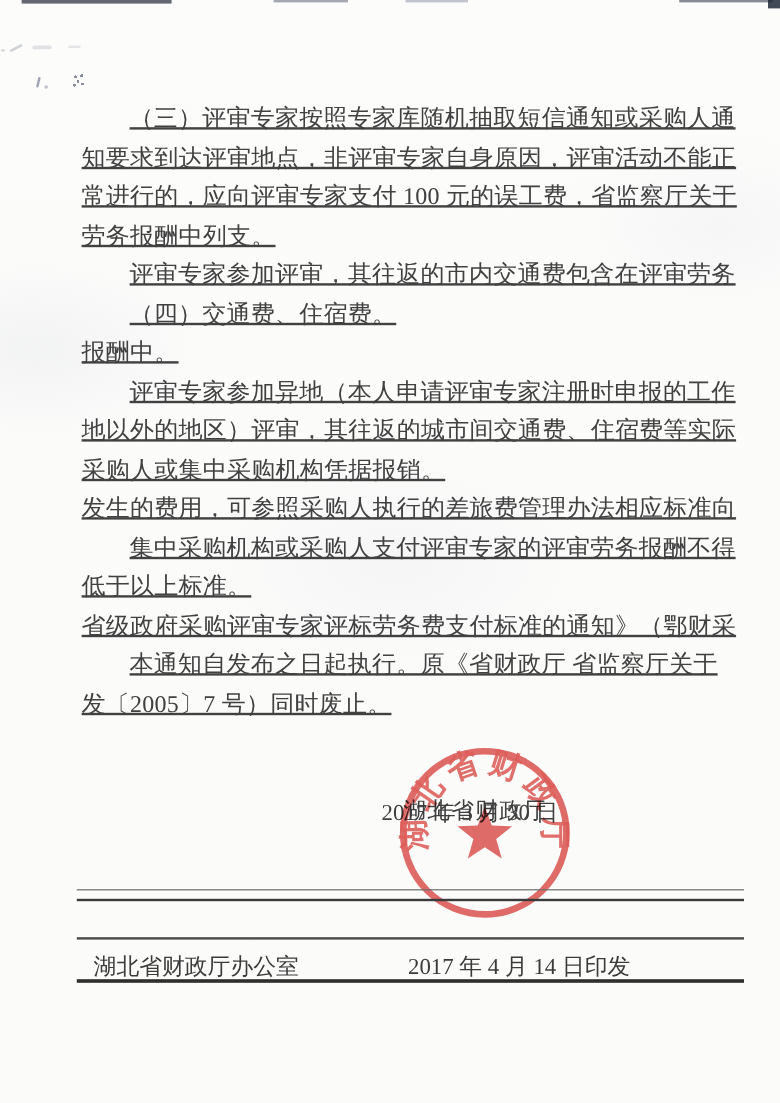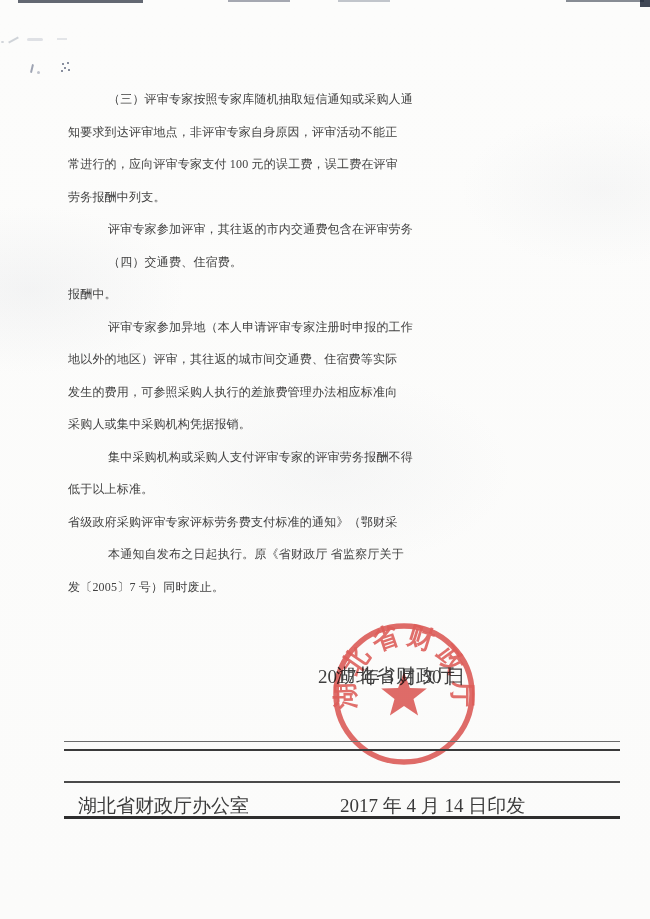--- a/index.html
+++ b/index.html
@@ -33,22 +33,23 @@
   .sm6{left:37px;top:71px;width:3px;height:3px;border-radius:50%;background:#8d93a5;}
   .sm7{left:60px;top:61px;width:11px;height:12px;opacity:.85;background:
        radial-gradient(2px 2px at 3px 3px,#757c90 60%,transparent 61%),
        radial-gradient(2px 2px at 8px 2px,#757c90 60%,transparent 61%),
        radial-gradient(2px 2px at 5px 7px,#757c90 60%,transparent 61%),
        radial-gradient(2px 2px at 9px 9px,#757c90 60%,transparent 61%),
        radial-gradient(2px 2px at 2px 10px,#757c90 60%,transparent 61%);}
   
   .doc-body{
     position:absolute;left:68px;top:83px;width:526px;
-    font-size:12px;line-height:32.5px;color:#414141;
+    font-size:20px;line-height:32.5px;color:#414141;
     letter-spacing:.2px;
+    text-decoration:underline;
   }
   .doc-body .line{white-space:nowrap;}
   .doc-body .line.indent{padding-left:40px;}
   
   .sig-issuer{position:absolute;left:336px;top:663px;font-size:19px;color:#3f3f3f;letter-spacing:1px;white-space:nowrap;}
   .sig-date{position:absolute;left:318px;top:664px;font-size:19px;color:#3f3f3f;white-space:nowrap;}
   
   .seal{position:absolute;left:330px;top:620px;width:148px;height:148px;mix-blend-mode:multiply;opacity:.92;}
   
   .rule{position:absolute;left:64px;width:556px;background:#444;}
@@ -74,29 +75,29 @@
   <div class="smudge sm2"></div>
   <div class="smudge sm3"></div>
   <div class="smudge sm4"></div>
   <div class="smudge sm5"></div>
   <div class="smudge sm6"></div>
   <div class="smudge sm7"></div>
 
   <div class="doc-body">
       <div class="line indent">（三）评审专家按照专家库随机抽取短信通知或采购人通</div>
       <div class="line">知要求到达评审地点，非评审专家自身原因，评审活动不能正</div>
-      <div class="line">常进行的，应向评审专家支付 100 元的误工费，误工费在评审</div>
+      <div class="line">常进行的，应向评审专家支付 100 元的误工费，省监察厅关于</div>
       <div class="line">劳务报酬中列支。</div>
       <div class="line indent">评审专家参加评审，其往返的市内交通费包含在评审劳务</div>
       <div class="line indent">（四）交通费、住宿费。</div>
       <div class="line">报酬中。</div>
       <div class="line indent">评审专家参加异地（本人申请评审专家注册时申报的工作</div>
       <div class="line">地以外的地区）评审，其往返的城市间交通费、住宿费等实际</div>
+      <div class="line">采购人或集中采购机构凭据报销。</div>
       <div class="line">发生的费用，可参照采购人执行的差旅费管理办法相应标准向</div>
-      <div class="line">采购人或集中采购机构凭据报销。</div>
       <div class="line indent">集中采购机构或采购人支付评审专家的评审劳务报酬不得</div>
       <div class="line">低于以上标准。</div>
       <div class="line">省级政府采购评审专家评标劳务费支付标准的通知》（鄂财采</div>
       <div class="line indent">本通知自发布之日起执行。原《省财政厅 省监察厅关于</div>
       <div class="line">发〔2005〕7 号）同时废止。</div>
     </div>
 
   <div class="sig-issuer">湖北省财政厅</div>
   <div class="sig-date">2017 年 3 月 30 日</div>
 

